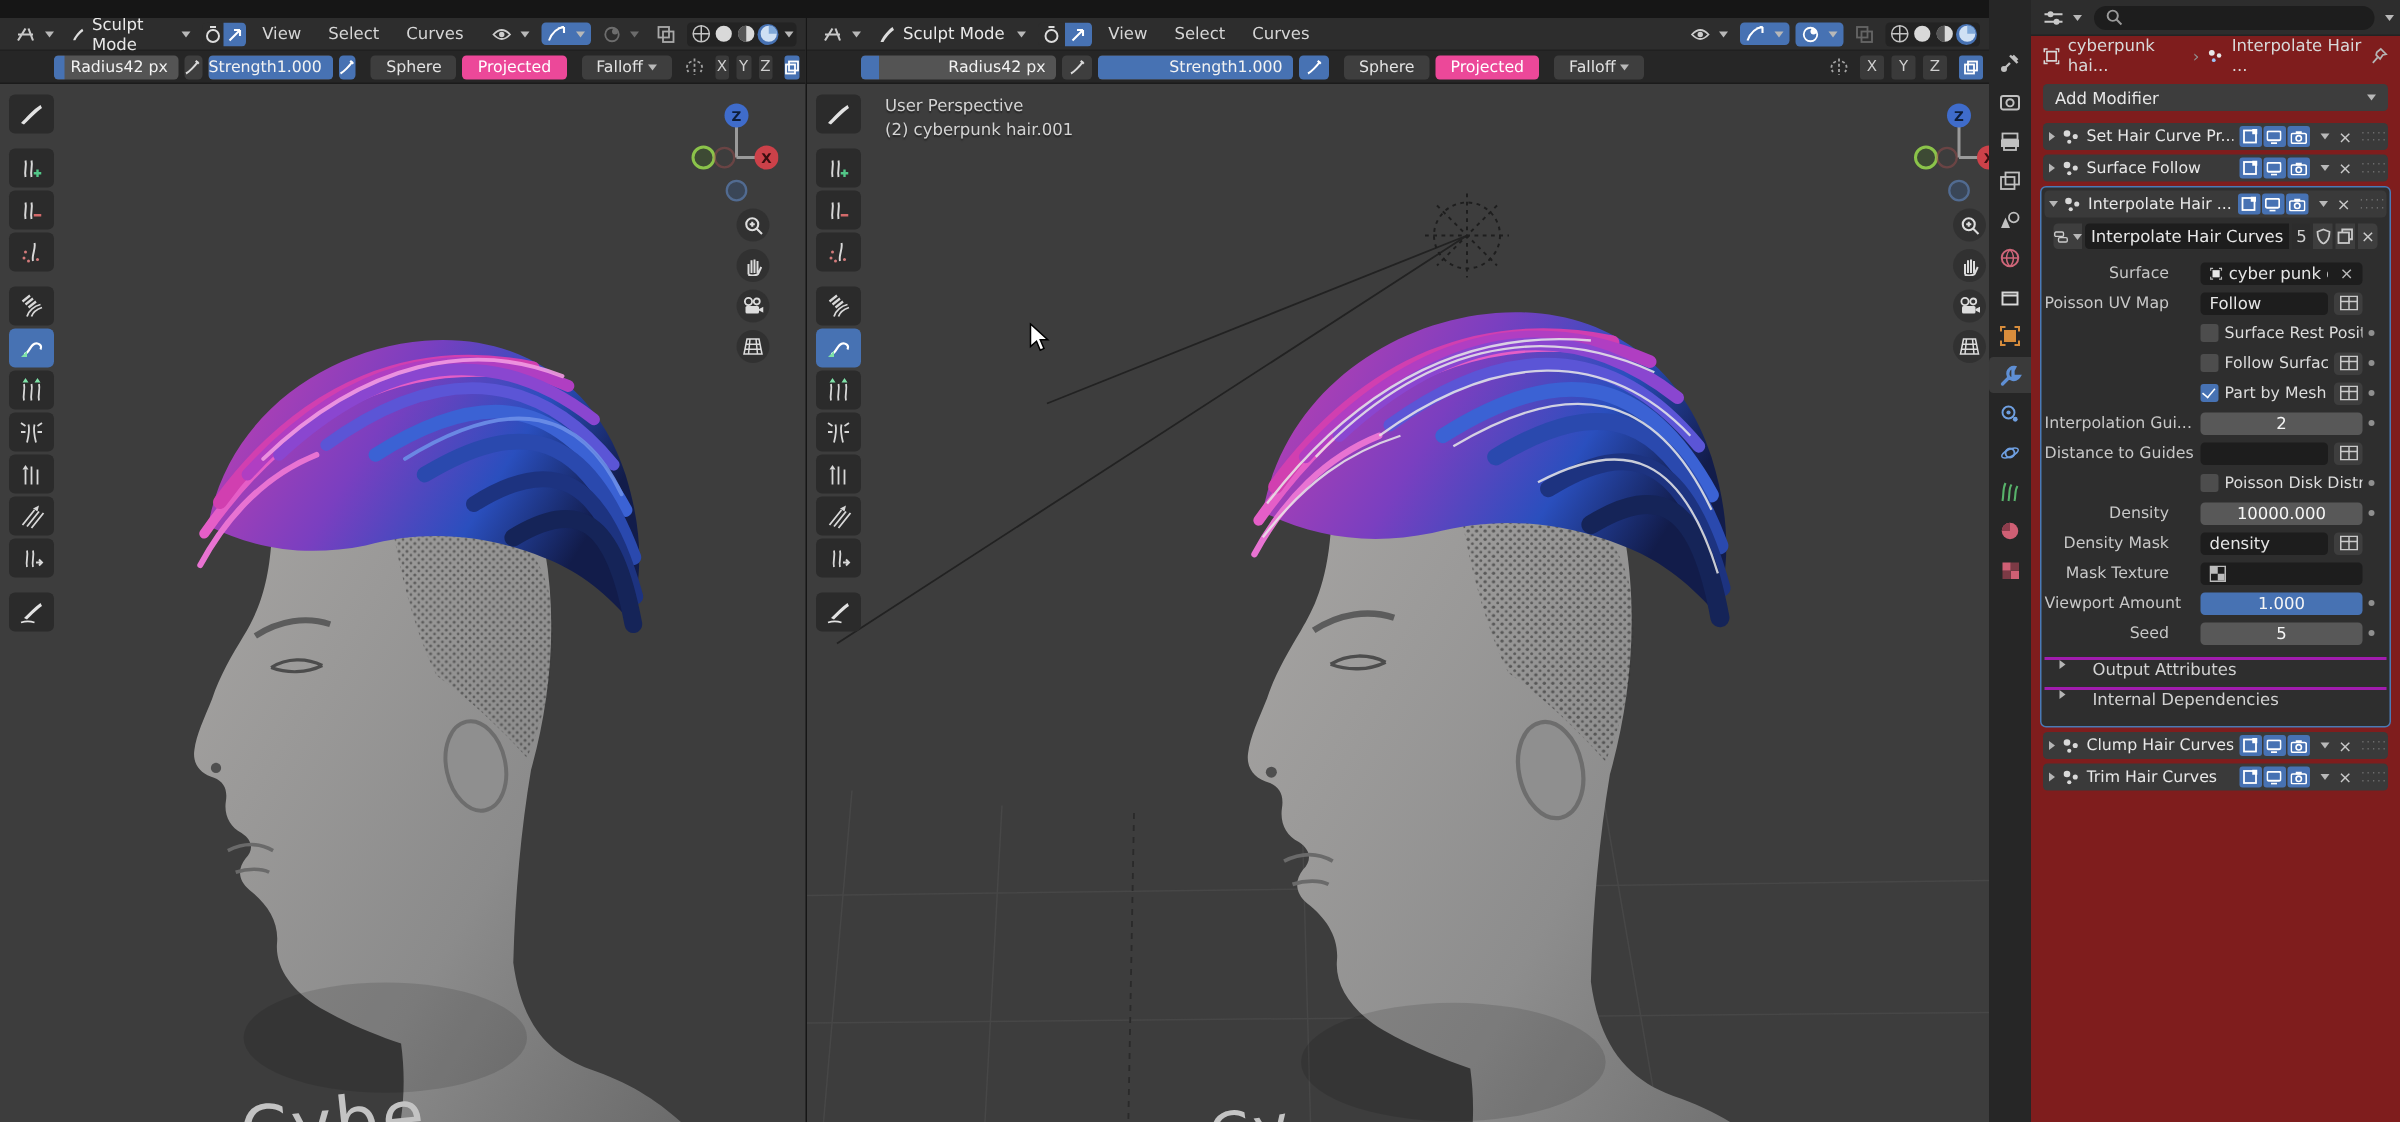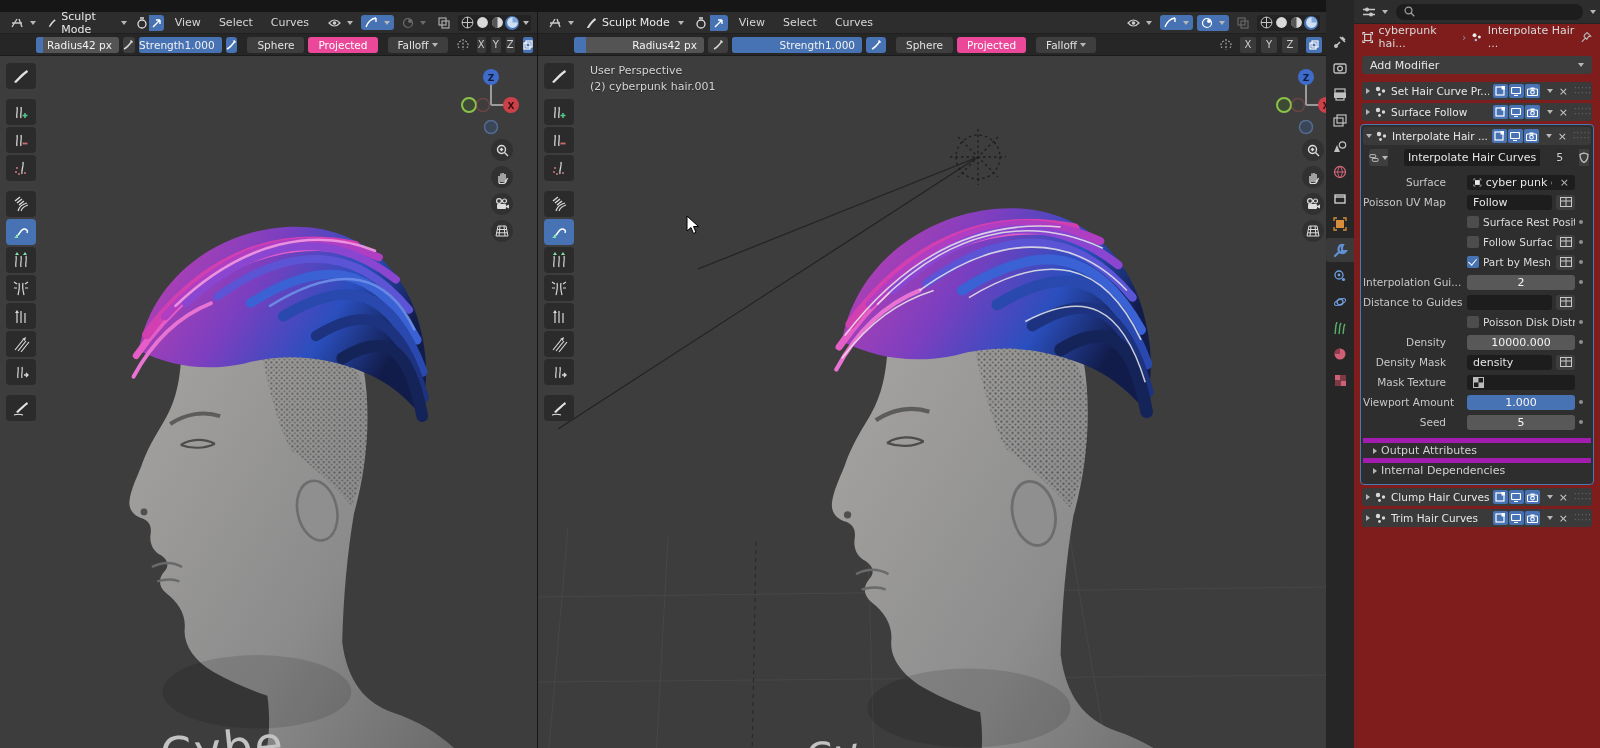--- a/index.html
+++ b/index.html
@@ -65,39 +65,39 @@
   .modrow { margin:0 8px 3px 8px; height:18px; background:#3a3a3a; border-radius:3px; display:flex; align-items:center; gap:4px; padding:0 4px; }
   .modrow .name { color:#e8e8e8; flex:1; white-space:nowrap; overflow:hidden; font-size:10.5px; }
   .mtg { display:flex; gap:1px; }
   .mtg .mt { width:15px; height:14px; border-radius:2px; background:#4772b3; display:flex; align-items:center; justify-content:center; }
   .mx { color:#c9c9c9; padding:0 2px; font-size:11px; }
   .dots { color:#6f6f6f; font-size:8px; letter-spacing:1px; line-height:5px; text-align:center; width:14px; }
   .tri { width:0; height:0; border-top:3.5px solid transparent; border-bottom:3.5px solid transparent; border-left:4.5px solid #b5b5b5; display:inline-block; }
   .tri.down { transform:rotate(90deg); }
   .activepanel { margin:0 6px 3px 6px; border:1px solid #4a7ab5; border-radius:4px; padding:2px 2px 6px 2px; background:#2e2e2e; }
   .activepanel .modrow { margin:0 0 4px 0; }
-  .ngrow { display:flex; align-items:center; margin:2px 6px 6px 6px; gap:16px; height:17px; }
+  .ngrow { display:flex; align-items:center; margin:2px 6px 6px 6px; gap:2px; height:17px; }
   .ngfield { flex:1; height:17px; background:#1d1d1d; border-radius:3px 0 0 3px; display:flex; align-items:center; gap:4px; padding:0 4px; color:#e8e8e8; }
   .ngusers { width:18px; height:17px; background:#2c2c2c; color:#cfcfcf; display:flex; align-items:center; justify-content:center; }
   .ngbtn { width:19px; height:17px; background:#3e3e3e; display:flex; align-items:center; justify-content:center; }
   .ngbtn.last { border-radius:0 3px 3px 0; }
   .frow { display:flex; align-items:center; height:20px; padding:0 4px 0 0; }
   .flabel { width:104px; text-align:right; padding-right:21px; color:#c8c8c8; font-size:10.5px; white-space:nowrap; overflow:hidden; }
   .fctl { flex:1; display:flex; align-items:center; gap:4px; min-width:0; }
   .txt { flex:1; height:15px; background:#1d1d1d; border-radius:3px; display:flex; align-items:center; padding:0 6px; gap:4px; color:#e5e5e5; min-width:0; }
   .num { flex:1; height:15px; background:#585858; border-radius:3px; display:flex; align-items:center; justify-content:center; color:#f5f5f5; }
   .num.blue { background:#4772b3; }
   .attr { width:19px; height:15px; background:#3e3e3e; border-radius:3px; display:flex; align-items:center; justify-content:center; flex:none; }
   .dotcol { width:12px; display:flex; justify-content:center; flex:none; }
   .deco { width:4px; height:4px; border-radius:50%; background:#8f8f8f; }
   .cb { width:12px; height:12px; border-radius:2px; background:#4d4d4d; flex:none; position:relative; }
   .cb.on { background:#4772b3; }
   .cb.on:after { content:""; position:absolute; left:3px; top:1px; width:4px; height:7px; border:solid #fff; border-width:0 1.6px 1.6px 0; transform:rotate(40deg); }
   .cblabel { color:#dcdcdc; font-size:10.5px; white-space:nowrap; overflow:hidden; }
-  .subp { display:flex; align-items:center; gap:4px; height:20px; padding:0 10px; color:#d2d2d2; border-top:5px solid #a21caf; }
+  .subp { display:flex; align-items:flex-start; gap:18px; height:20px; padding:0 10px; color:#d2d2d2; border-top:2px solid #a21caf; }
   .fx { color:#b9b9b9; margin-left:auto; padding-left:4px; }
   .pin { margin-left:auto; }
 
   svg { display:block; }
 </style>
 </head>
 <body>
 
 <div id="screen">
 

